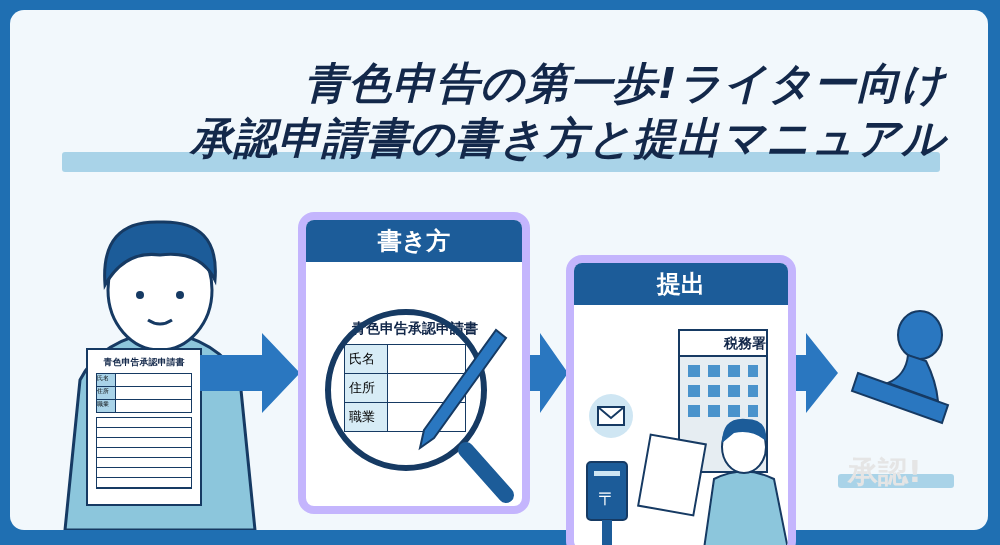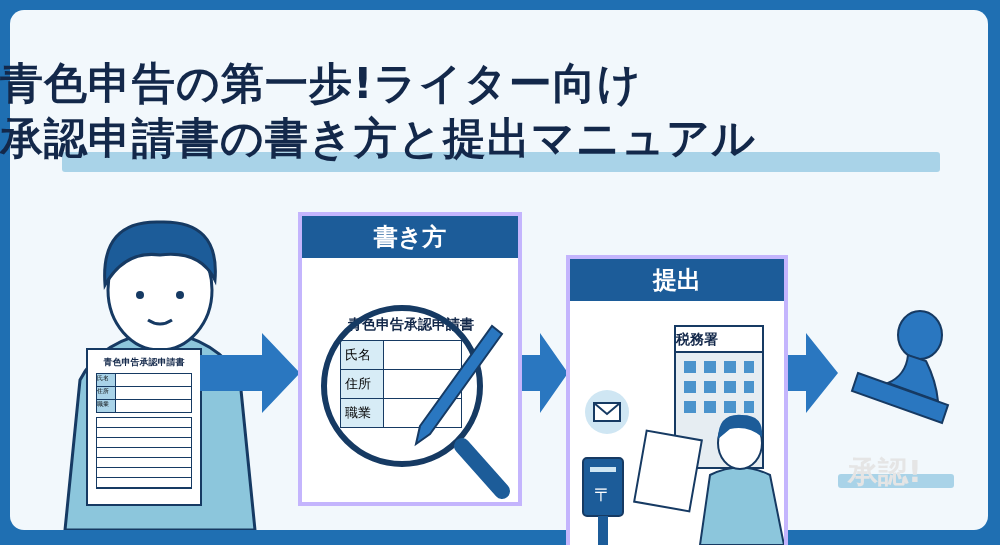--- a/index.html
+++ b/index.html
@@ -1,22 +1,22 @@
 <!DOCTYPE html>
 <html><head>
 <meta charset="utf-8">
 <style>
   html, body { margin:0; padding:0; }
   body { width:1000px; height:545px; background:#1f6fb2; font-family:"DejaVu Sans", sans-serif; overflow:hidden; position:relative; }
   .panel { position:absolute; left:10px; top:10px; width:978px; height:520px; background:#f2f8fc; border-radius:14px; }
-  .title { position:absolute; left:0; width:946px; text-align:left; font-weight:bold; color:#13284a; letter-spacing:1px; }
+  .title { position:absolute; left:0; width:946px; text-align:right; font-weight:bold; color:#13284a; letter-spacing:1px;font-style:italic; }
   .t1 { top:55px; font-size:43px; }
   .t2 { top:110px; font-size:43px; }
   .underline { position:absolute; left:62px; top:152px; width:878px; height:20px; background:#a9d3e8; border-radius:3px; }
-  .card { position:absolute; top:212px; background:#fff; border:4px solid #c4b5fd; border-radius:0; overflow:hidden; }
+  .card { position:absolute; top:212px; background:#fff; border:8px solid #c4b5fd; border-radius:16px; overflow:hidden; }
   .card-head { height:42px; background:#1c5c99; color:#fff; font-weight:bold; font-size:24px; text-align:center; line-height:42px; }
   .arrow { position:absolute; }
   .stamp-label { position:absolute; left:848px; top:452px; font-size:30px; font-weight:bold; color:#e5e5e5; }
   .stamp-under { position:absolute; left:838px; top:474px; width:116px; height:14px; background:#a9d3e8; border-radius:3px; }
 </style>
 </head>
 <body>
 
 <div class="panel"></div>
 
@@ -69,21 +69,21 @@
   <svg style="position:absolute;left:10px;top:70px" width="200" height="214" viewBox="0 0 200 214">
     <circle cx="90" cy="100" r="78" fill="none" stroke="#163a63" stroke-width="6"></circle>
     <path d="M150 160 L190 205" stroke="#1c5c99" stroke-width="16" stroke-linecap="round"></path>
     <path d="M108 140 L180 40 L190 48 L118 148 L104 158 Z" fill="#2a77c0" stroke="#163a63" stroke-width="2"></path>
   </svg>
 </div>
 
 <div class="card" style="left:566px;width:214px;height:286px;margin-top:43px;">
   <div class="card-head">提出</div>
   <div style="position:absolute;left:104px;top:66px;width:86px;height:140px;background:#e6edf2;border:2px solid #163a63;">
-    <div style="height:24px;line-height:24px;text-align:left;font-weight:bold;font-size:14px;border-bottom:2px solid #163a63;background:#fff;color:#13284a">税務署</div>
+    <div style="height:24px;line-height:24px;text-align:right;font-weight:bold;font-size:14px;border-bottom:2px solid #163a63;background:#fff;color:#13284a">税務署</div>
     <div style="margin:8px;height:60px;background:repeating-linear-gradient(90deg,#4a93cc 0 12px,transparent 12px 20px);-webkit-mask:repeating-linear-gradient(#000 0 12px,transparent 12px 20px);mask:repeating-linear-gradient(#000 0 12px,transparent 12px 20px)"></div>
   </div>
   <svg style="position:absolute;left:14px;top:130px" width="46" height="54" viewBox="0 0 46 54">
     <circle cx="23" cy="23" r="22" fill="#cfe6f3"></circle>
     <rect x="10" y="14" width="26" height="18" fill="#fff" stroke="#163a63" stroke-width="2"></rect>
     <path d="M10 14 L23 25 L36 14" fill="none" stroke="#163a63" stroke-width="2"></path>
   </svg>
   <svg style="position:absolute;left:12px;top:198px" width="42" height="88" viewBox="0 0 42 88">
     <rect x="1" y="1" width="40" height="58" rx="4" fill="#1c5c99" stroke="#163a63" stroke-width="2"></rect>
     <rect x="8" y="10" width="26" height="5" fill="#cfe6f3"></rect>

